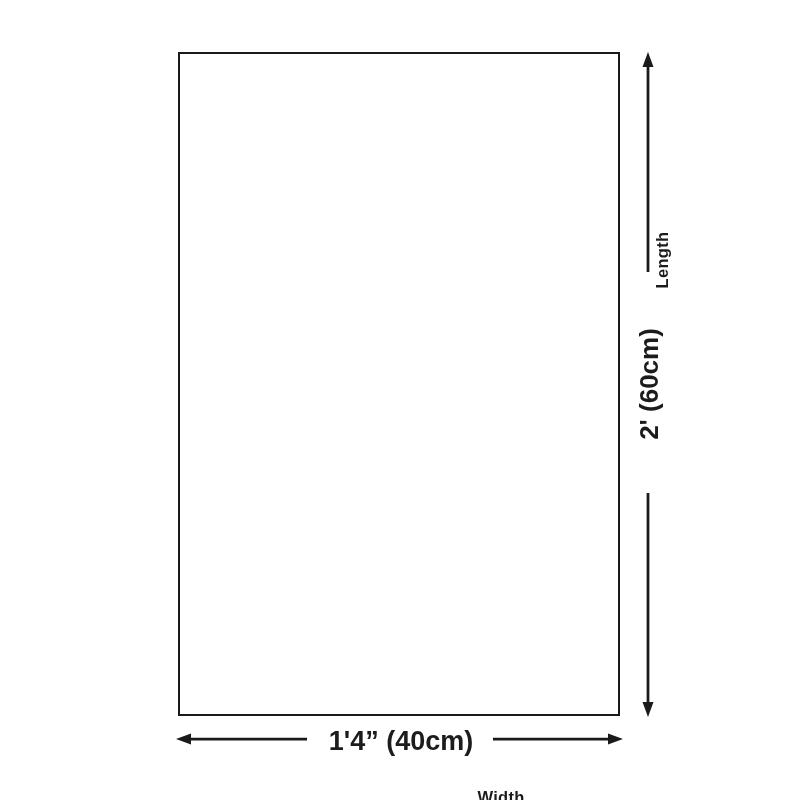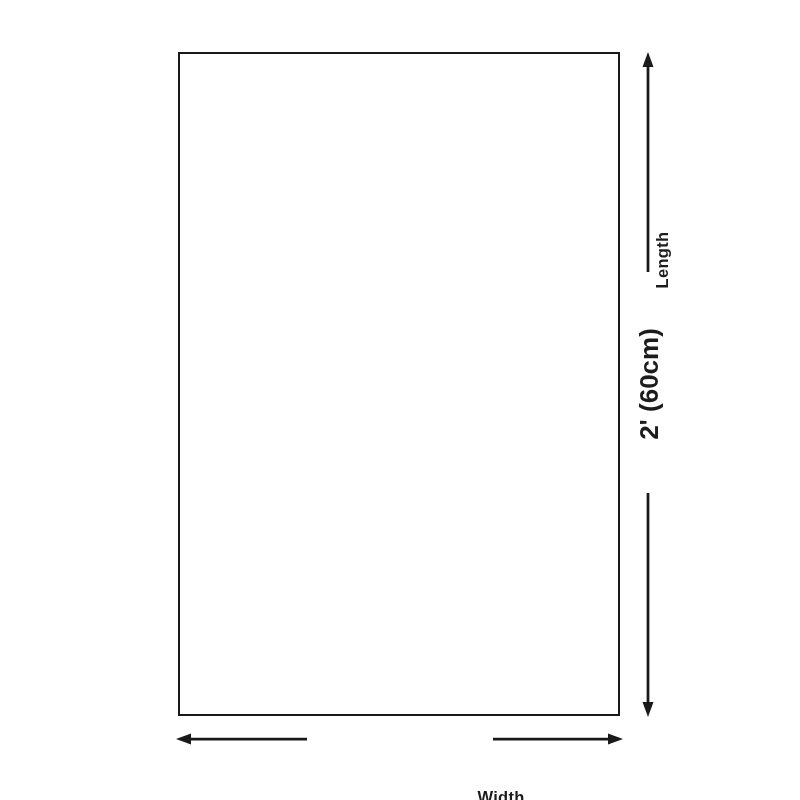--- a/index.html
+++ b/index.html
@@ -82,16 +82,17 @@
     <polygon class="dim-head" points="176,739 191,733.5 191,744.5"></polygon>
     <line class="dim-line" x1="188" y1="739" x2="307" y2="739"></line>
     <line class="dim-line" x1="493" y1="739" x2="611" y2="739"></line>
     <polygon class="dim-head" points="623,739 608,733.5 608,744.5"></polygon>
   </svg>
 
   <div class="label length-label">Length</div>
 
   <div class="label length-value">2' (60cm)</div>
 
+  <div class="label width-value">1'4” (40cm)</div>
 
   <div class="label width-label">Width</div>
 
 </div>
 
 </body></html>

